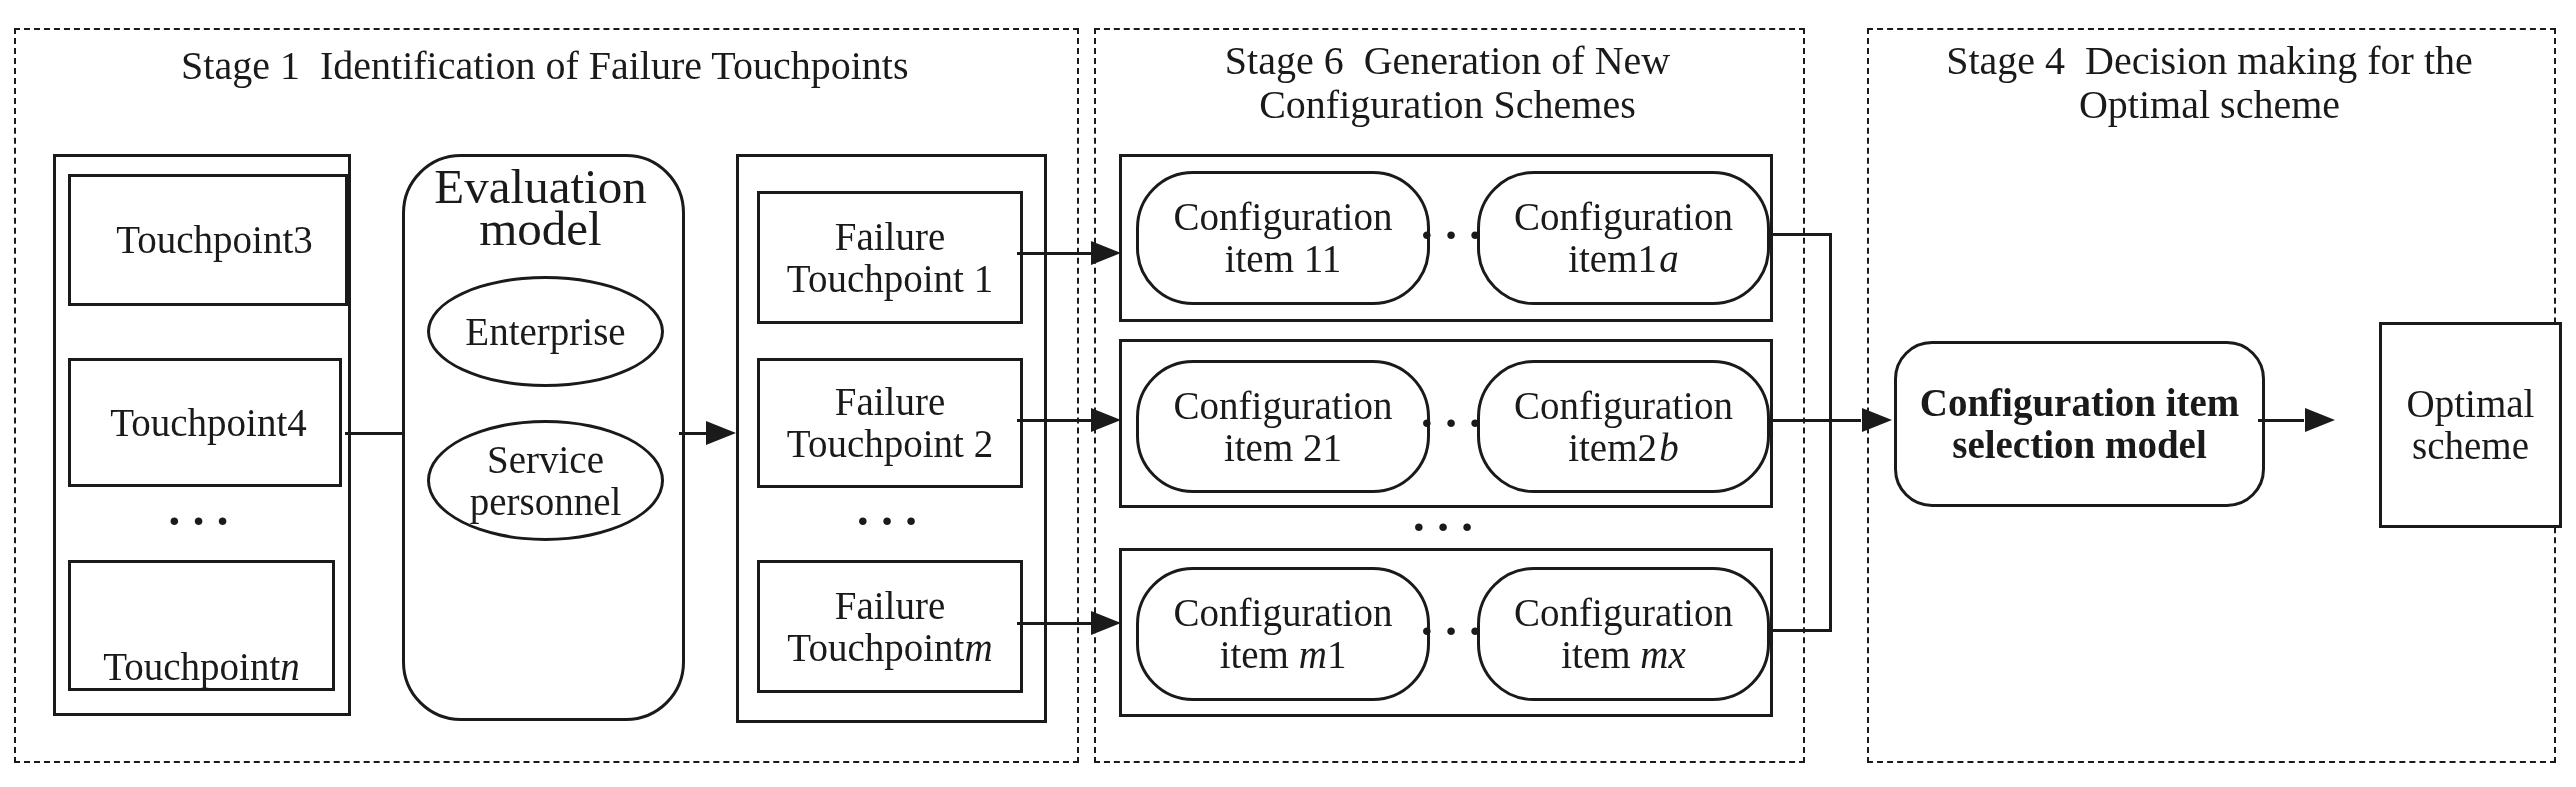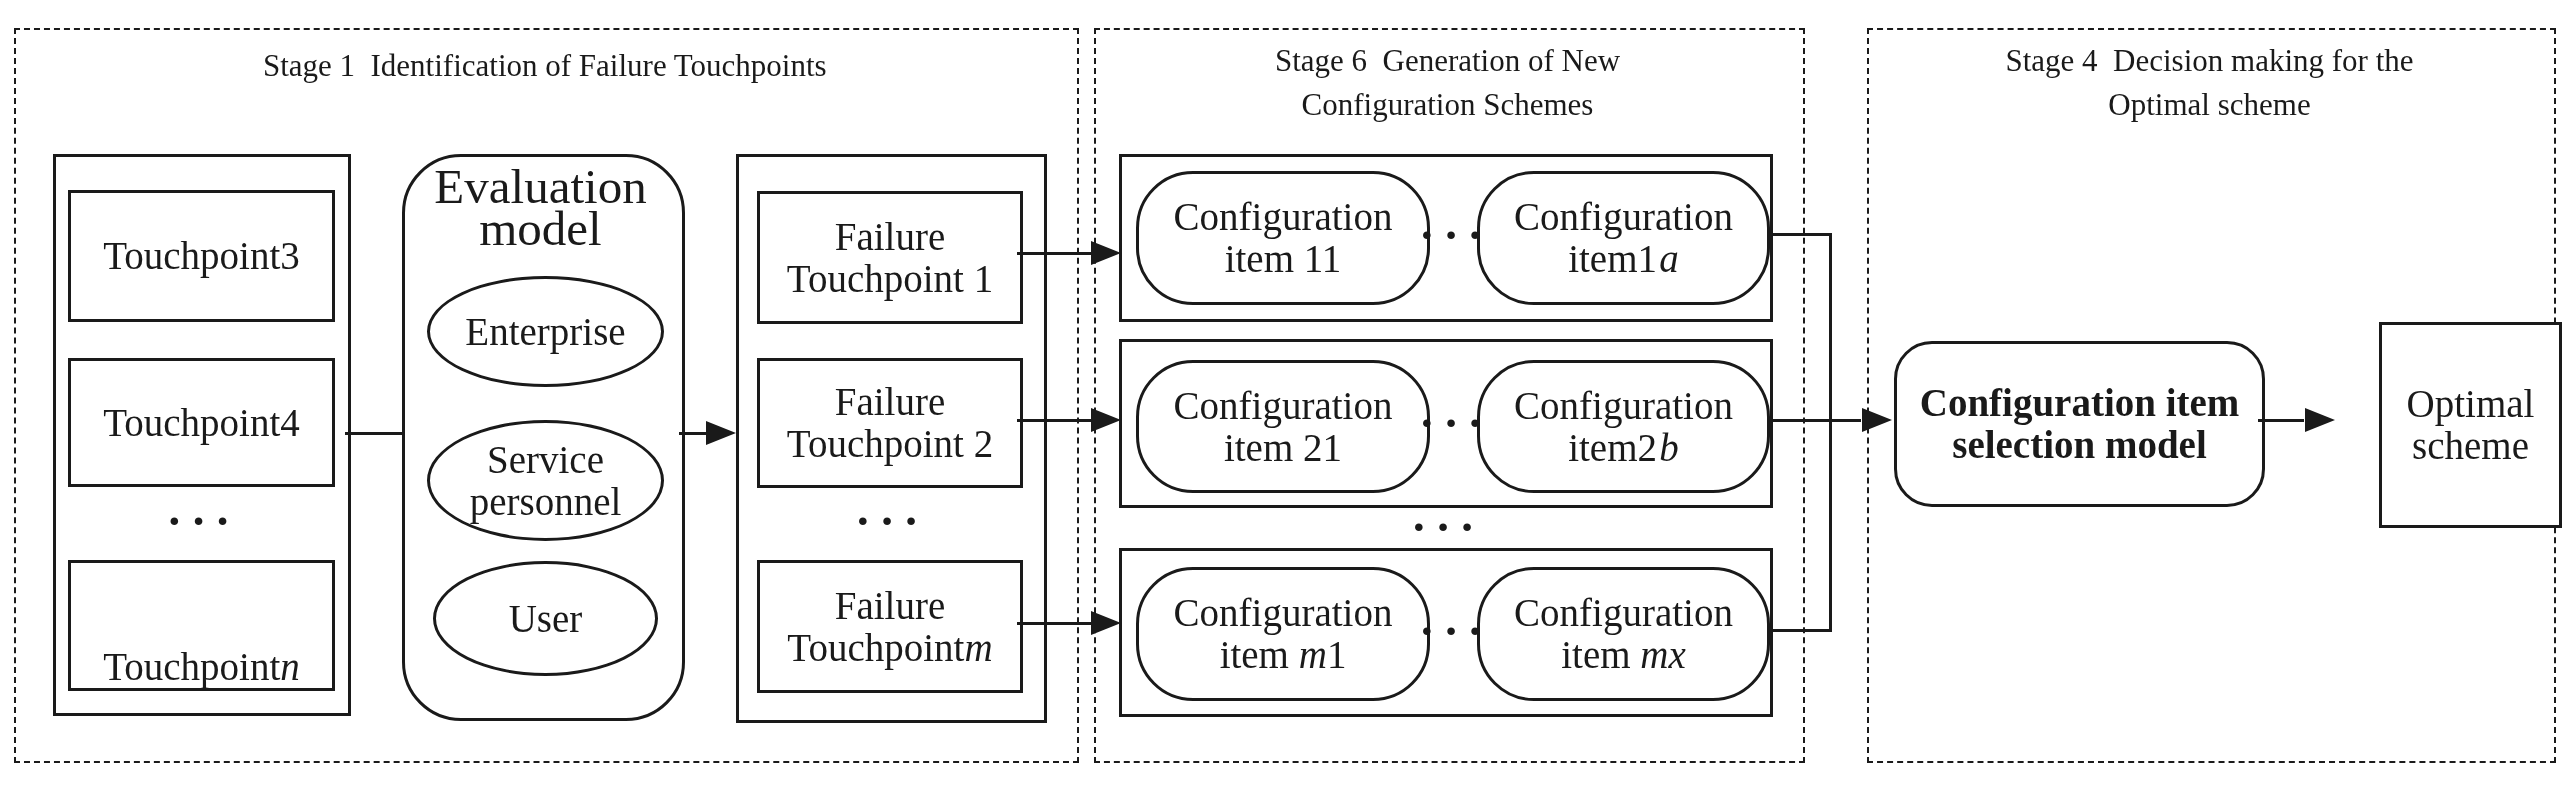--- a/index.html
+++ b/index.html
@@ -5,21 +5,21 @@
   html,body{margin:0;padding:0;background:#fff;}
   #canvas{
     position:relative; width:2576px; height:788px;
     background:var(--bg,#fff);
     font-family:"Liberation Serif","DejaVu Serif",serif;
     color:var(--ink,#1a1a1a);
   }
   .panel{position:absolute; border:2.5px dashed var(--ink,#1a1a1a);}
   .stage-title{
     position:absolute; text-align:center; white-space:pre;
-    font-size:31px; line-height:44px;
+    font-size:40px; line-height:44px;
   }
   .box{position:absolute; border:3.4px solid var(--ink,#1a1a1a); background:#fff;
        display:flex; align-items:center; justify-content:center;}
   .rounded{border-radius:59px;}
   .stadium{border-radius:57px;}
   .sel{border-radius:38px;}
   .ellipse{border-radius:50%;}
   .txt{
     text-align:center; white-space:pre-line; font-size:39px; line-height:42px;
   }
@@ -47,43 +47,40 @@
   <div class="panel" style="left:1094px;top:28px;width:707px;height:731px;"></div>
   <div class="panel" style="left:1867px;top:28px;width:685px;height:731px;"></div>
 
   <div class="stage-title" style="left:14.3px;top:44px;width:1061px;">Stage 1  Identification of Failure Touchpoints</div>
   <div class="stage-title" style="left:1094px;top:39px;width:707px;">Stage 6  Generation of New
 Configuration Schemes</div>
   <div class="stage-title" style="left:1867px;top:39px;width:685px;">Stage 4  Decision making for the
 Optimal scheme</div>
 
   <div class="box" style="left:53px;top:154px;width:292px;height:556px;"></div>
-  <div class="box" style="left:68px;top:190px;width:261px;height:126px;">
+  <div class="box" style="left:68px;top:174px;width:261px;height:126px;padding-left:13px;">
     <div class="txt">Touchpoint3</div>
   </div>
-  <div class="box" style="left:68px;top:358px;width:261px;height:123px;">
+  <div class="box" style="left:68px;top:358px;width:261px;height:123px;padding-left:7px;">
     <div class="txt">Touchpoint4</div>
   </div>
   <div class="dots" style="left:68px;top:492px;width:261px;height:59px;">···</div>
   <div class="box" style="left:68px;top:560px;width:261px;height:125px;align-items:flex-end;">
     <div class="txt"><span>Touchpoint</span><i>n</i></div>
   </div>
 
   <div class="box rounded" style="left:402px;top:154px;width:277px;height:561px;"></div>
   <div class="evaltitle" style="left:402px;top:166px;width:277px;">Evaluation
 model</div>
   <div class="box ellipse" style="left:427px;top:276px;width:231px;height:105px;">
     <div class="txt">Enterprise</div>
   </div>
   <div class="box ellipse" style="left:427px;top:420px;width:231px;height:115px;font-family:Liberation Serif, serif;">
     <div class="txt">Service
 personnel</div>
-  </div>
-  <div class="box ellipse" style="left:433px;top:561px;width:219px;height:109px;">
-    <div class="txt">User</div>
   </div>
 
   <div class="hl" style="left:345px;top:432px;width:57px;"></div>
   <div class="hl" style="left:679px;top:432px;width:27px;"></div>
   <div class="ah" style="left:706px;top:421px;"></div>
 
   <div class="box" style="left:736px;top:154px;width:305px;height:563px;"></div>
   <div class="box" style="left:757px;top:191px;width:260px;height:127px;">
     <div class="txt">Failure
 Touchpoint 1</div>

